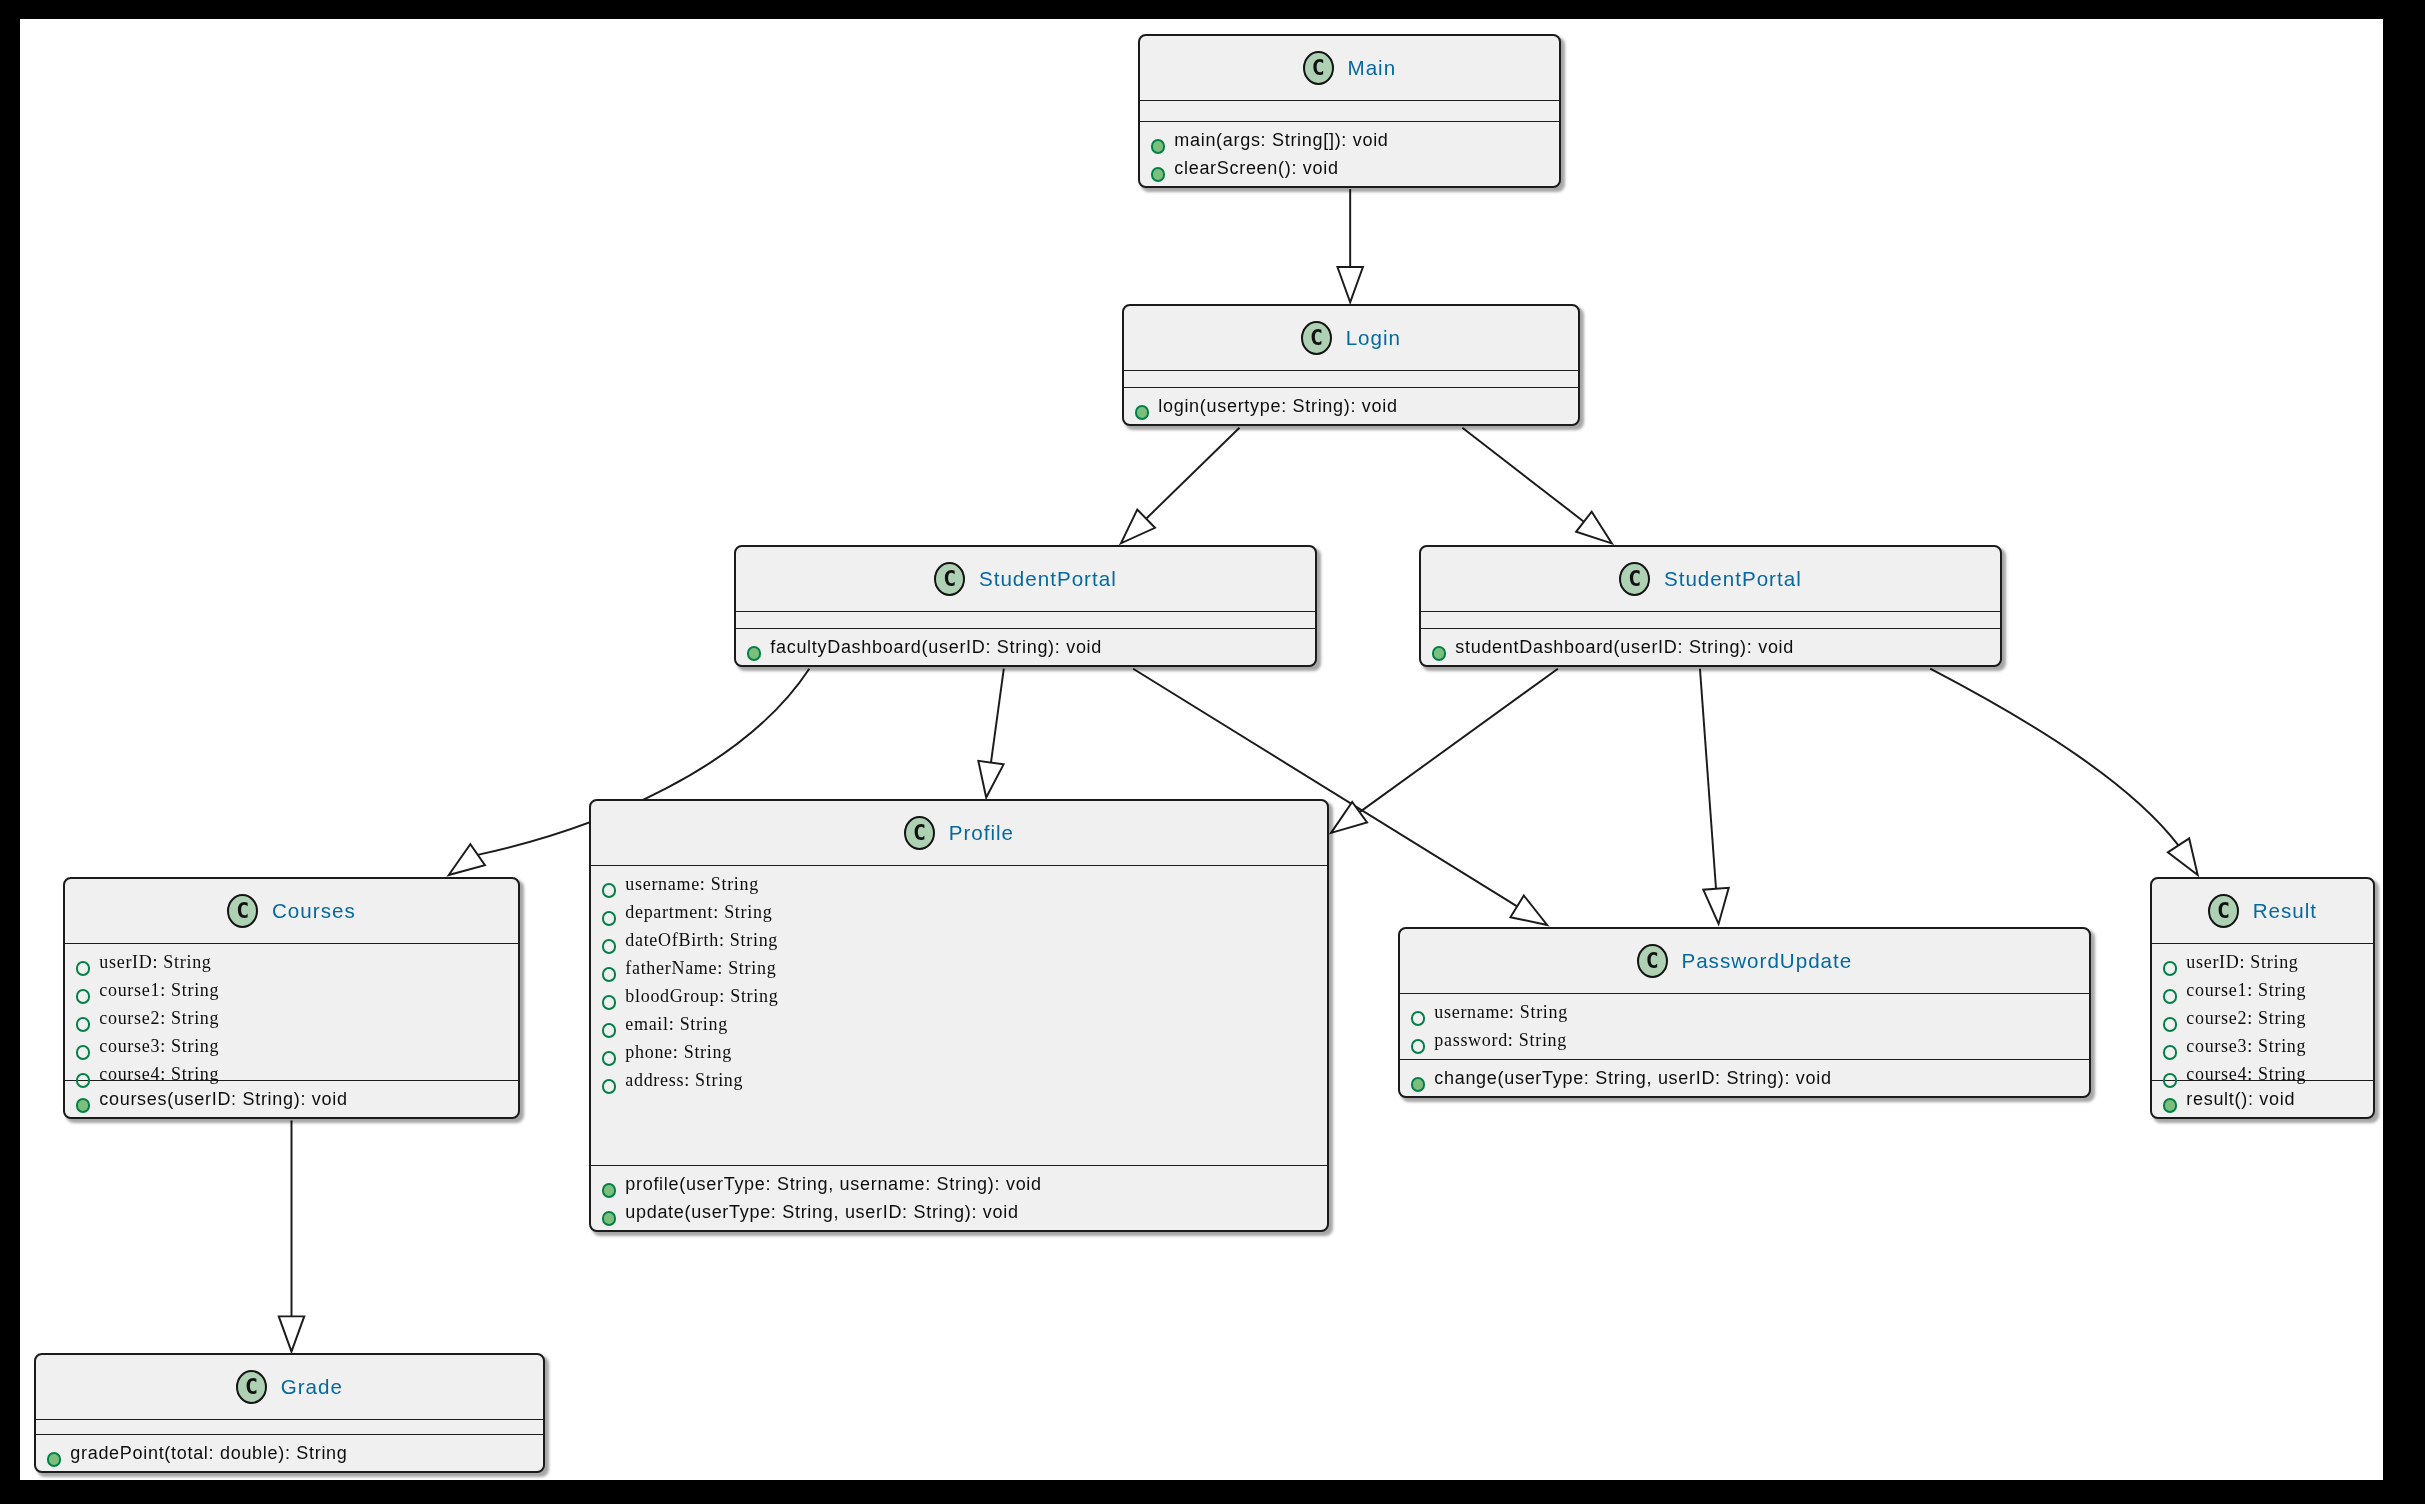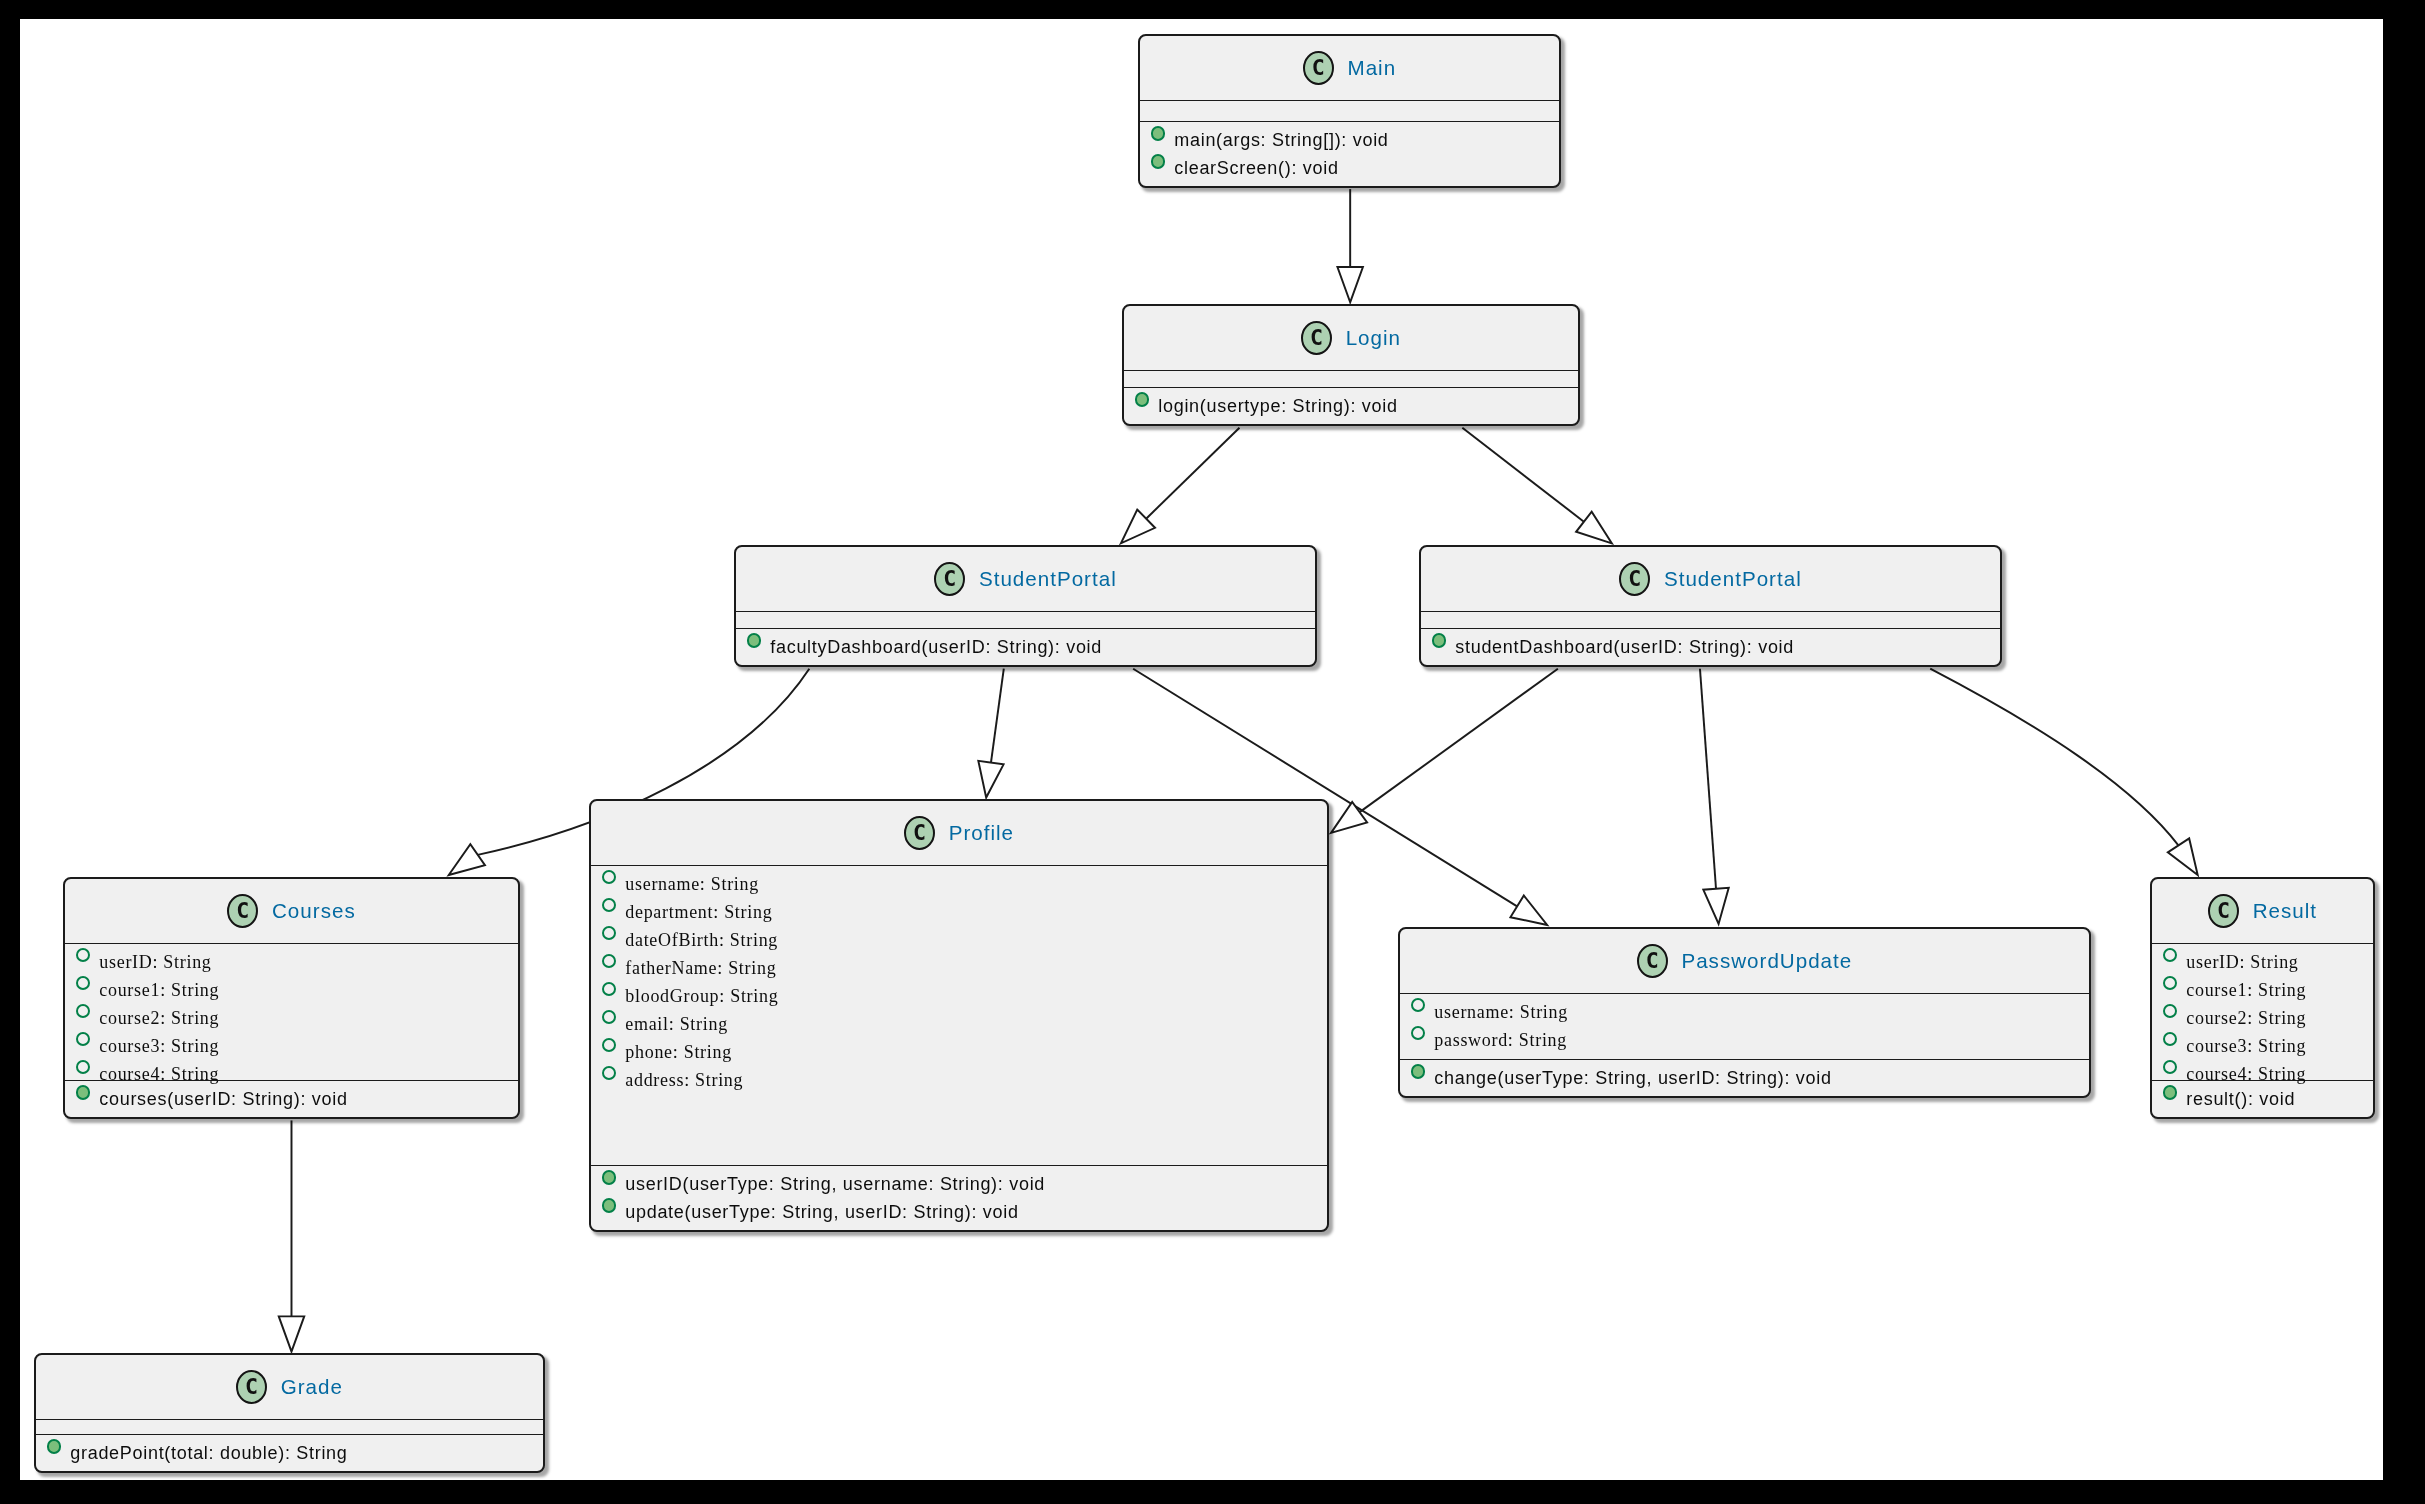--- a/index.html
+++ b/index.html
@@ -13,21 +13,21 @@
            box-sizing:border-box;}
   .uml-header{min-height:58px;display:flex;align-items:center;justify-content:center;gap:13.7px;
               border-bottom:1.5px solid #1b1b1b;flex:0 0 auto;padding:2.9px 9.8px;}
   .cicon{width:31px;height:34px;border-radius:50%;background:#ADD1B2;border:2px solid #141414;
          display:flex;align-items:center;justify-content:center;color:#111;box-sizing:border-box;
          font-family:"DejaVu Sans Mono",monospace;font-weight:bold;font-size:21.6px;flex:0 0 auto;}
   .cname{font-size:20.6px;letter-spacing:1px;color:#0369a1;white-space:nowrap;}
   .uml-attrs{flex:1 1 auto;border-bottom:1.5px solid #1b1b1b;padding:3.9px 10.8px;min-height:13.7px;
              box-sizing:border-box;font-family:Liberation Serif, serif;}
   .uml-methods{flex:0 0 auto;padding:3.9px 10.8px;}
-  .row{display:flex;align-items:flex-start;gap:8.8px;line-height:28px;white-space:nowrap;
+  .row{display:flex;align-items:flex-end;gap:8.8px;line-height:28px;white-space:nowrap;
        font-size:18px;letter-spacing:0.7px;color:#0d0d0d;}
   .ic{width:14.7px;height:14.7px;border-radius:50%;flex:0 0 auto;box-sizing:border-box;}
   .ic.attr{border:2.9px solid #038048;background:transparent;}
   .ic.method{border:2.4px solid #038048;background:#7CBE7C;}
 </style>
 </head>
 <body>
 
 <div id="stage">
   <div id="paper"></div>
@@ -184,21 +184,21 @@
           <span>phone: String</span>
         </div>
         <div class="row">
           <span class="ic attr"></span>
           <span>address: String</span>
         </div>
       </div>
     <div class="uml-methods">
         <div class="row">
           <span class="ic method"></span>
-          <span>userID(userType: String, username: String): void</span>
+          <span>profile(userType: String, username: String): void</span>
         </div>
         <div class="row">
           <span class="ic method"></span>
           <span>update(userType: String, userID: String): void</span>
         </div>
       </div>
   </div>
 
   <div class="uml-box" style="left:1398px;top:927px;width:693px;height:171px;">
     <div class="uml-header">

